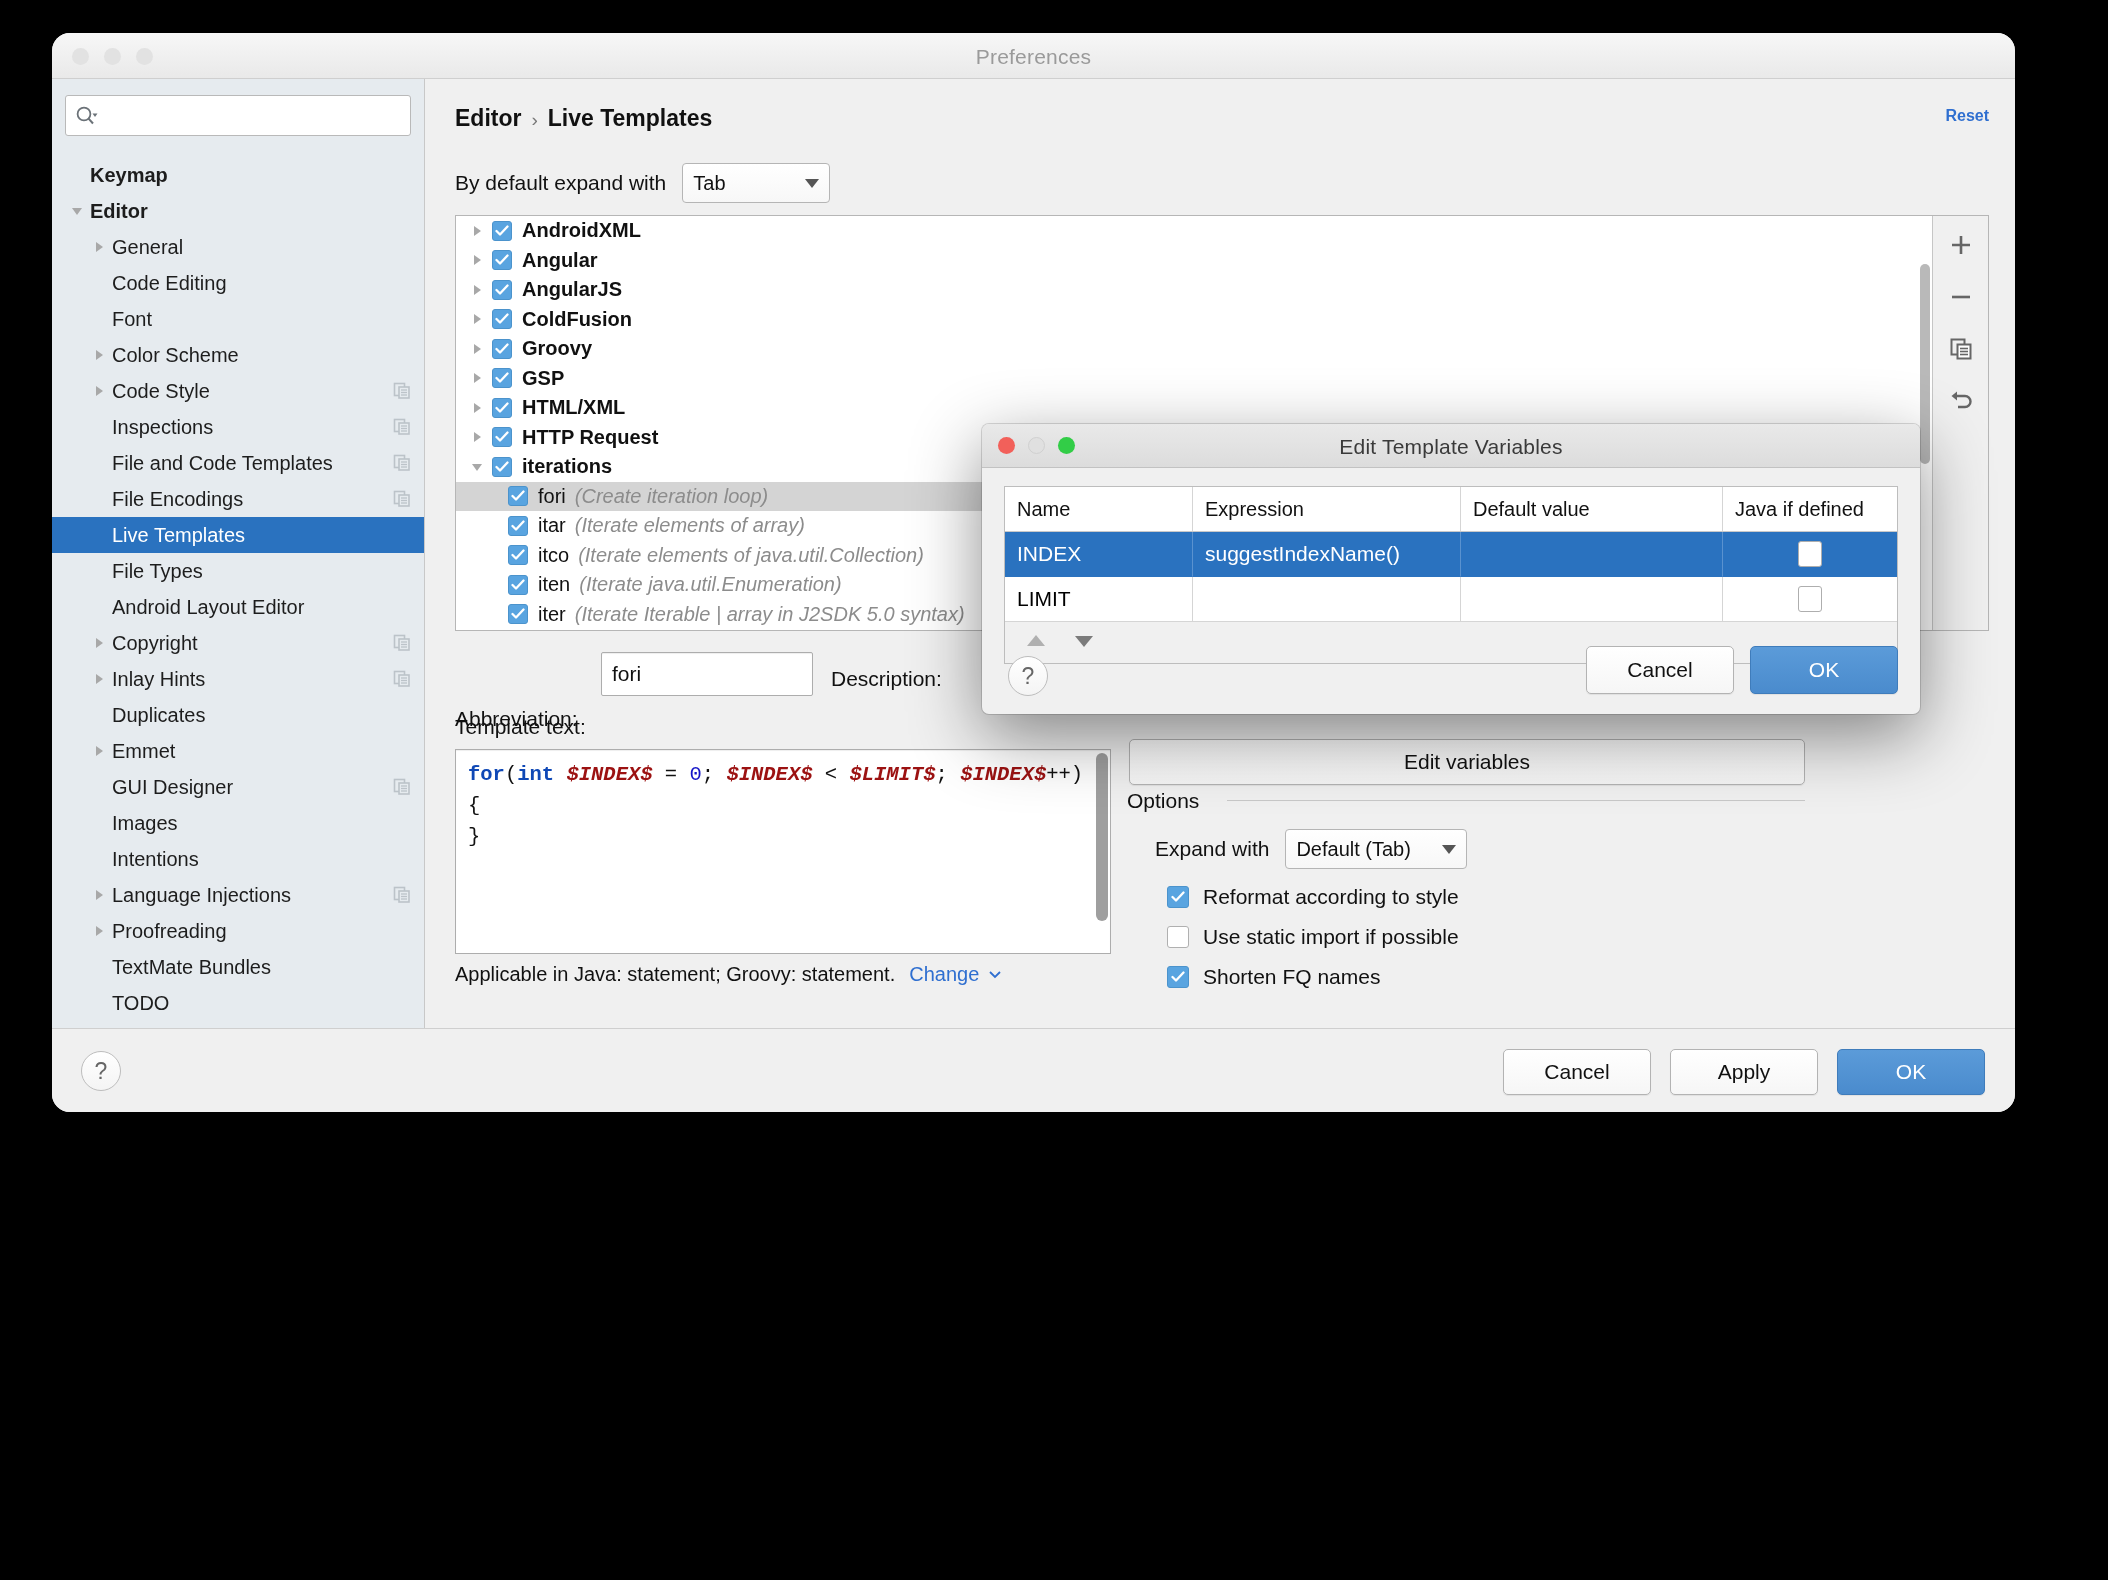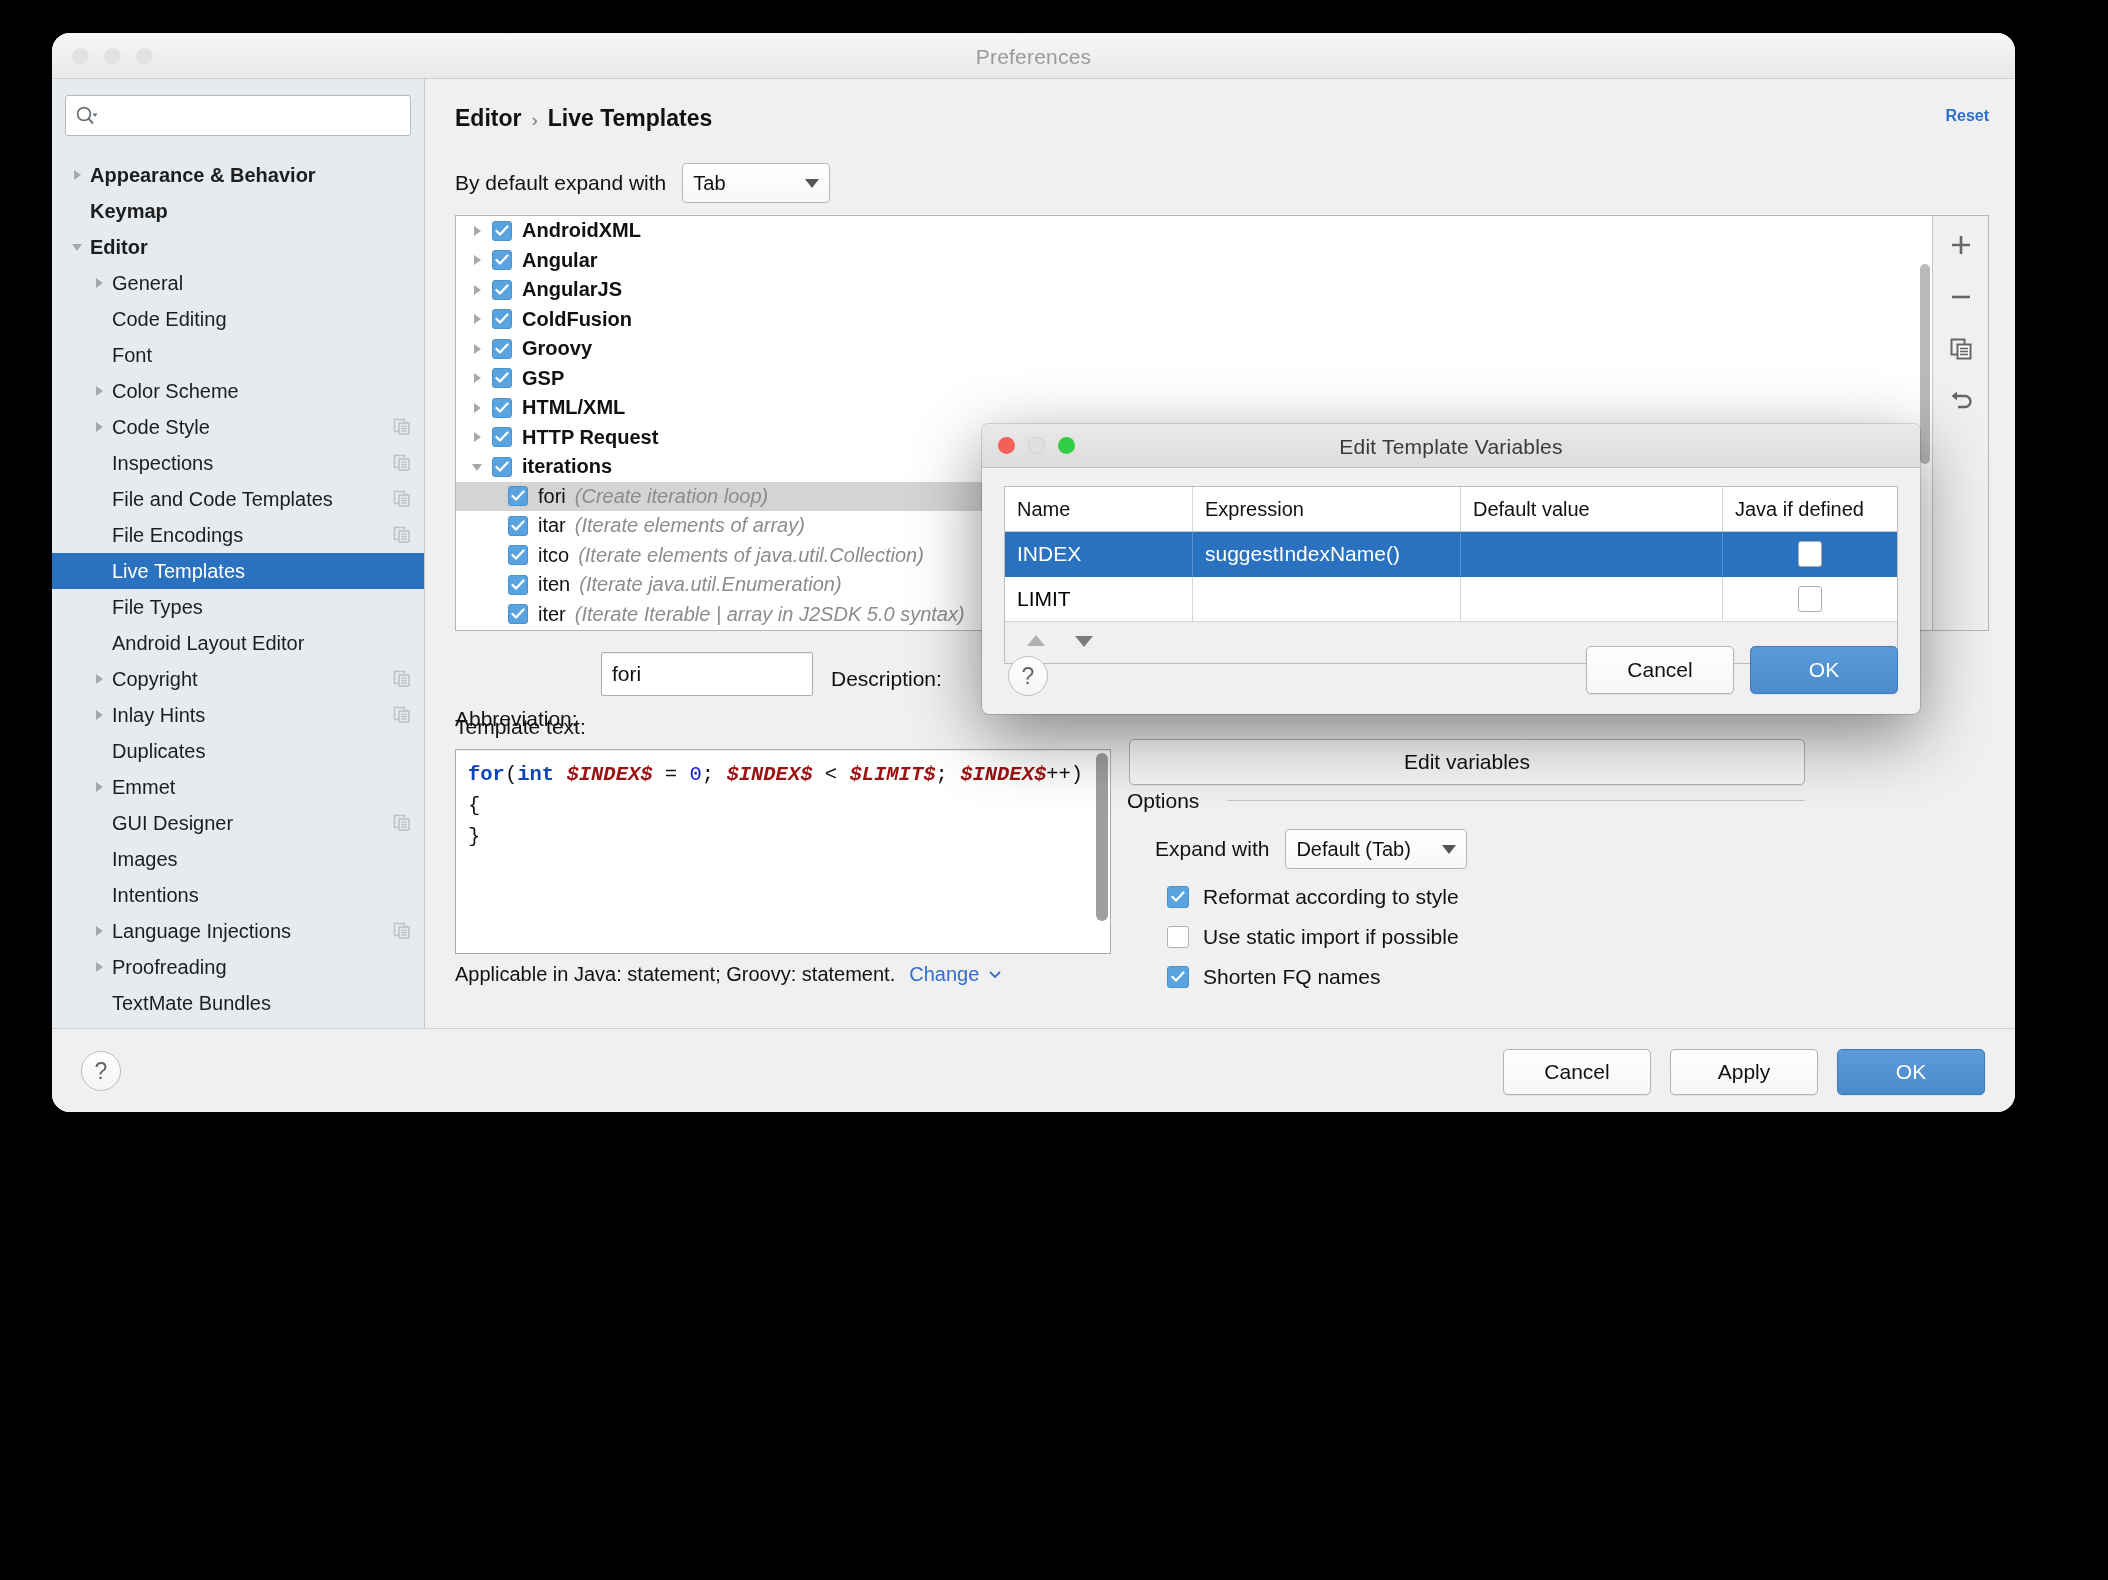--- a/index.html
+++ b/index.html
@@ -208,29 +208,20 @@
             <span class="search-icon">
               <svg width="24" height="24" viewBox="0 0 24 24">
                 <circle cx="10" cy="10" r="6.4" fill="none" stroke="#6b7278" stroke-width="1.8"></circle>
                 <line x1="14.6" y1="14.6" x2="19" y2="19.5" stroke="#6b7278" stroke-width="2"></line>
                 <polygon points="18.5,9.5 23.5,9.5 21,13" fill="#6b7278"></polygon>
               </svg>
             </span>
           </div>
         </div>
         <div class="tree" id="sidebar-tree">
-            <div class="t-item lvl0">
-              <span class="t-arrow">
-                <svg width="16" height="16" viewBox="0 0 16 16">
-                  <polygon points="5,3 12,8 5,13" fill="#a8a8a8"></polygon>
-                </svg>
-              </span>
-              <span class="t-label" style="font-weight: bold;">Appearance &amp; Behavior</span>
-              <span class="copy-ic"></span>
-            </div>
             <div class="t-item lvl0">
               <span class="t-arrow"></span>
               <span class="t-label" style="font-weight: bold;">Keymap</span>
               <span class="copy-ic"></span>
             </div>
             <div class="t-item lvl0">
               <span class="t-arrow">
                 <svg width="16" height="16" viewBox="0 0 16 16">
                   <polygon points="3,5 13,5 8,12" fill="#a8a8a8"></polygon>
                 </svg>

